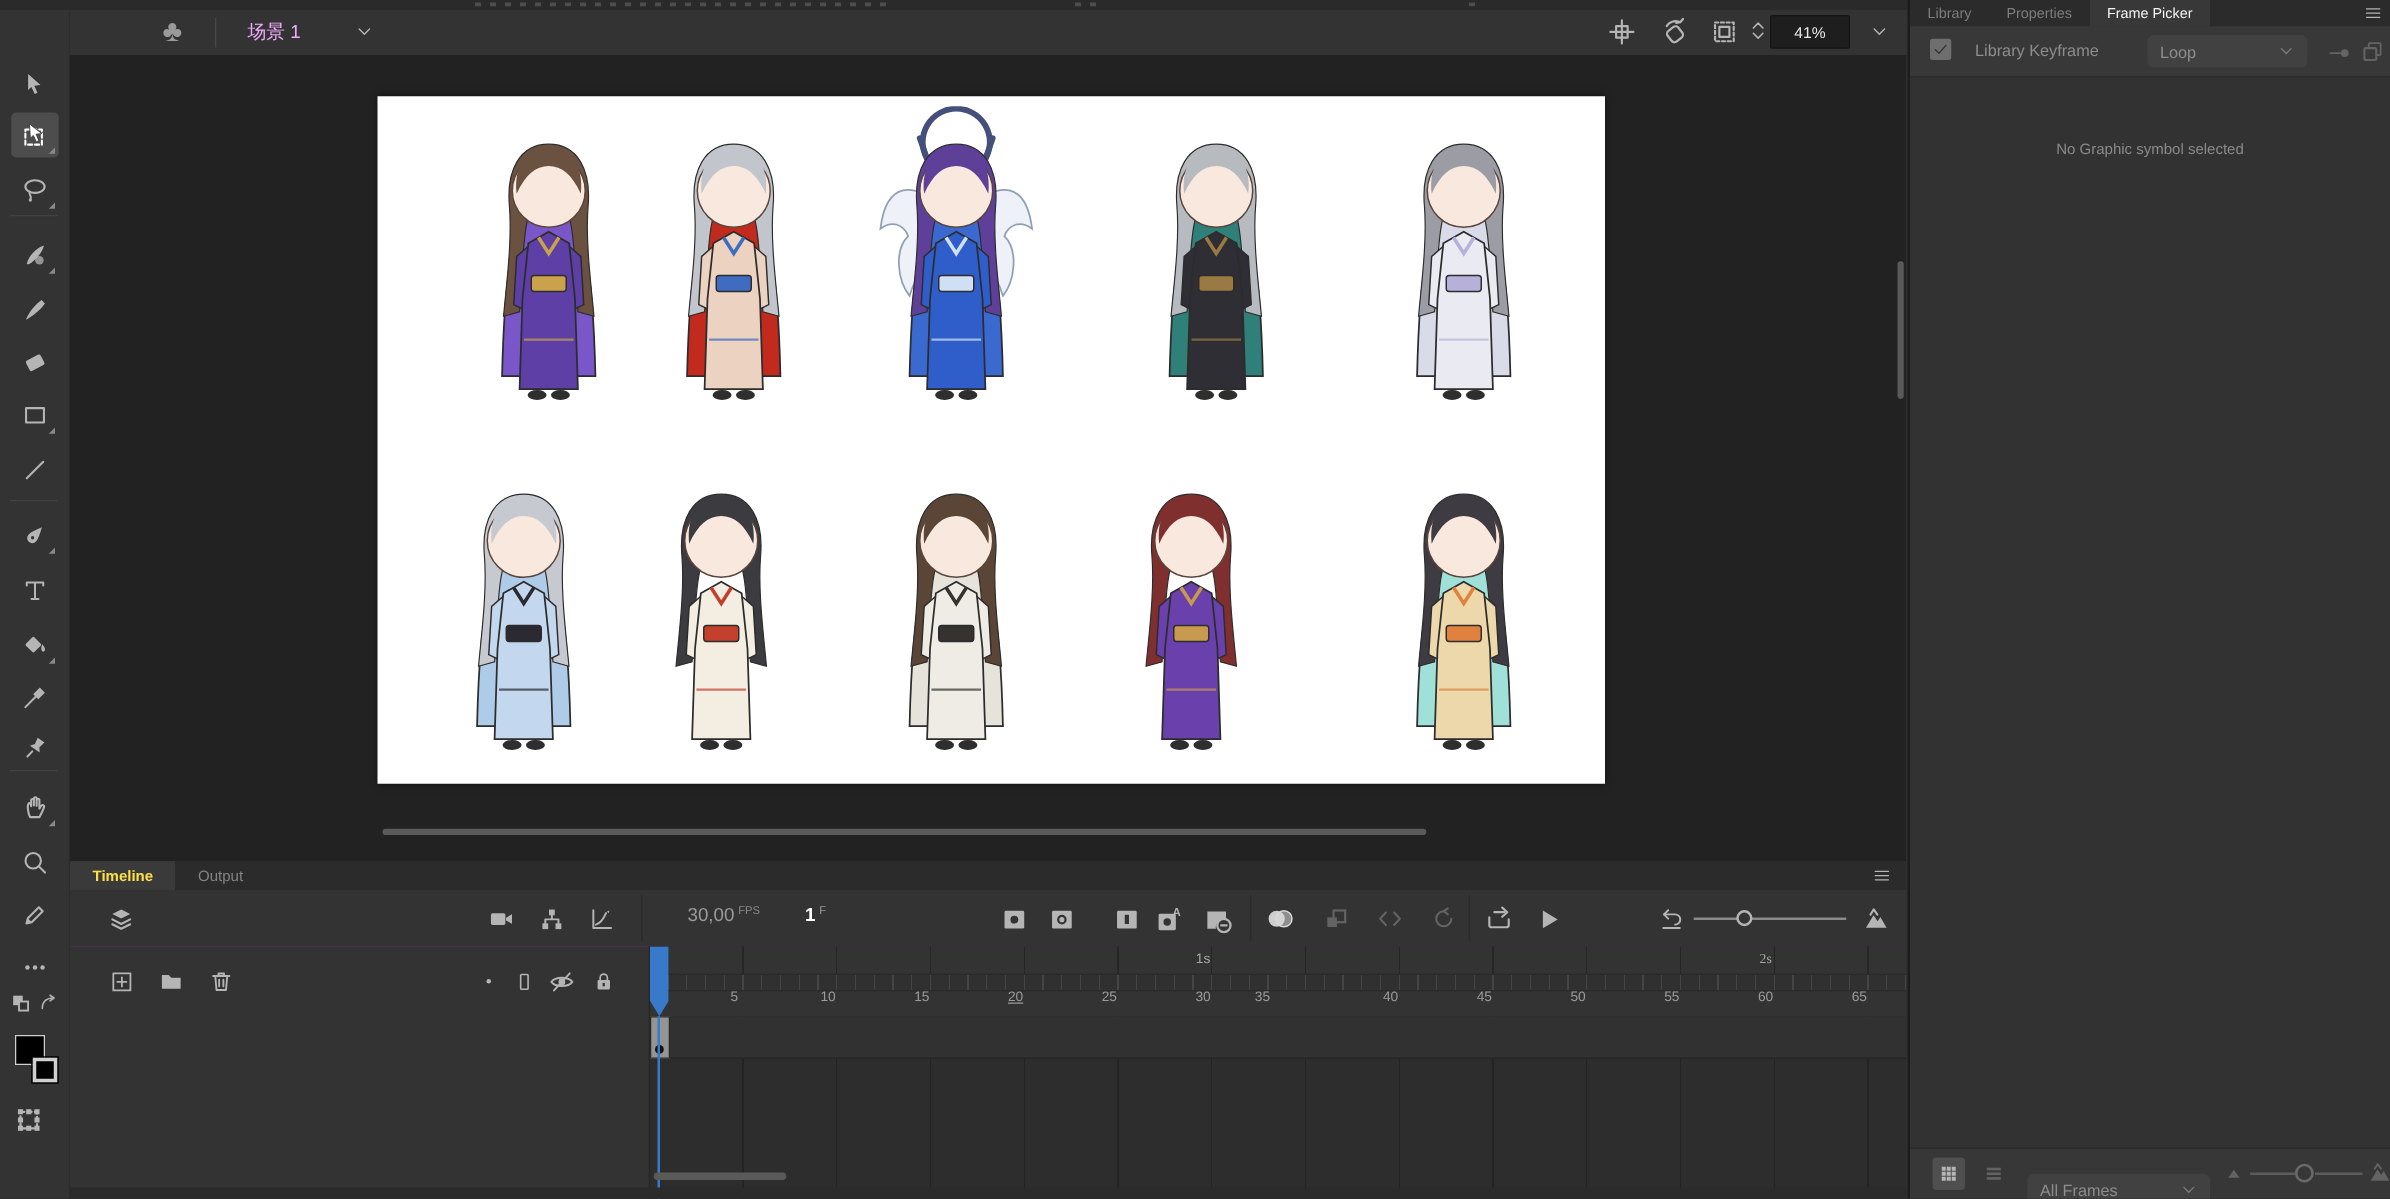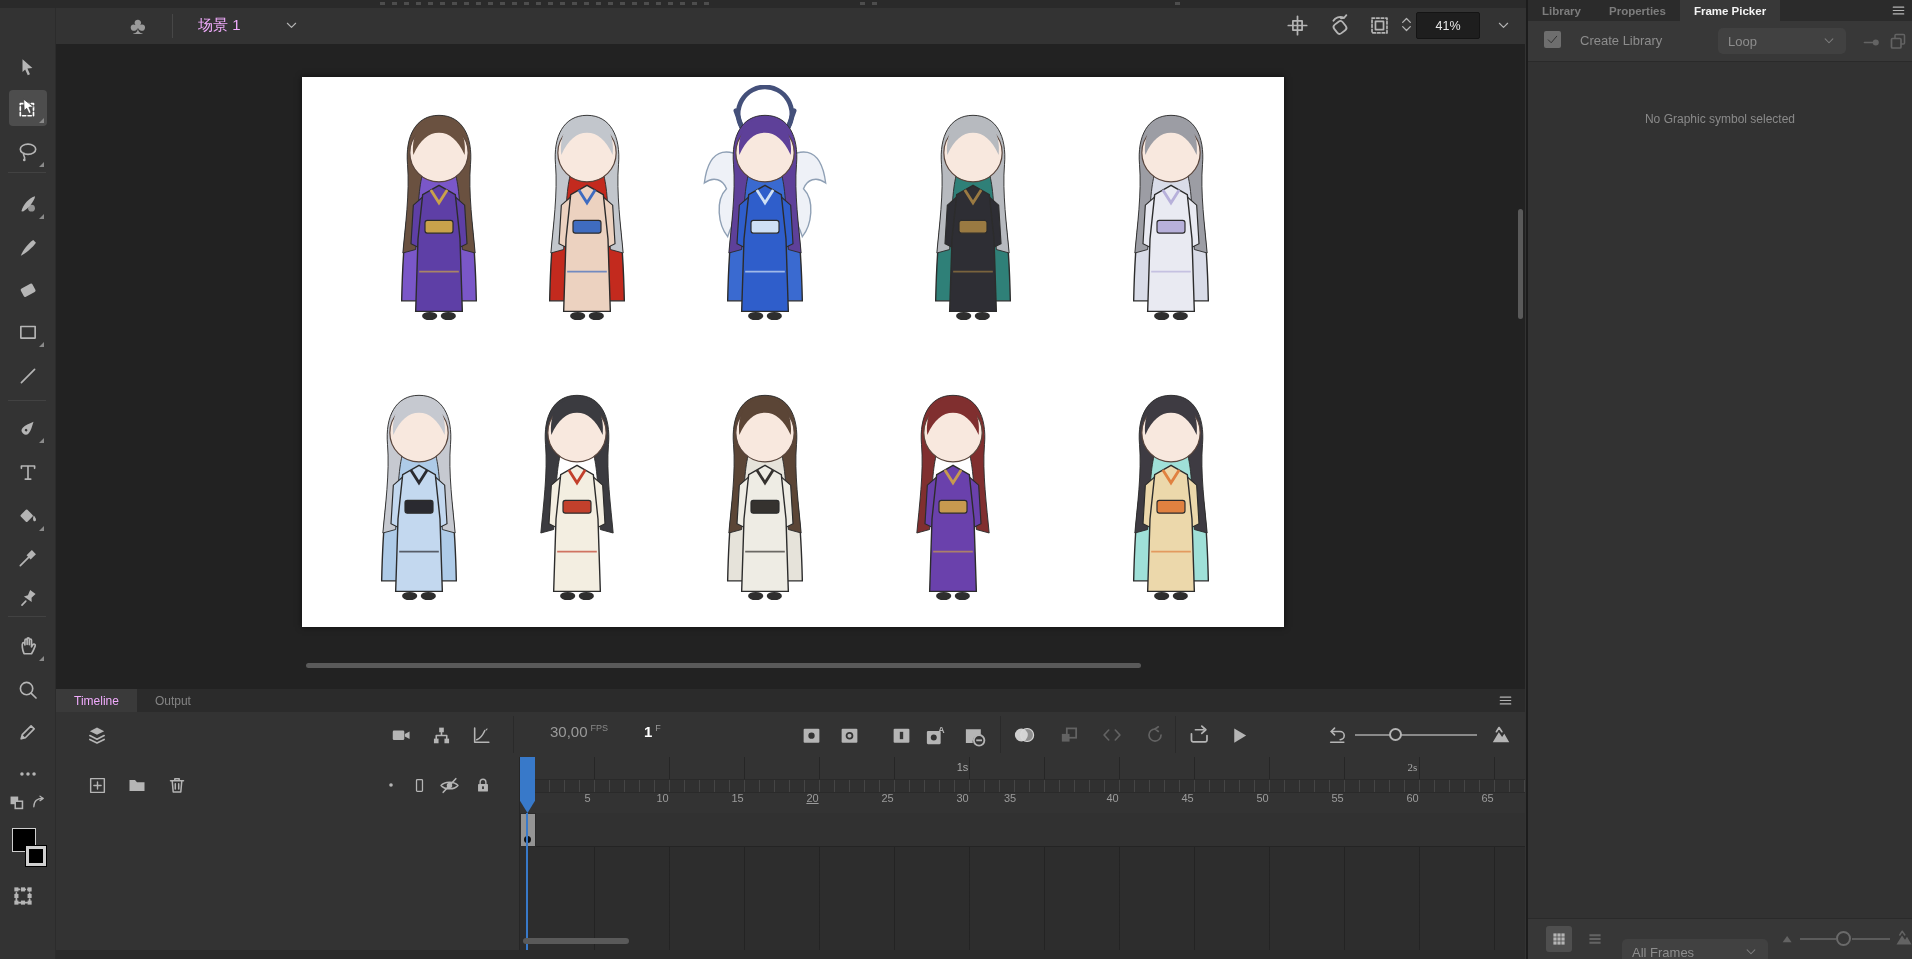--- a/index.html
+++ b/index.html
@@ -36,21 +36,21 @@
   .canvas-area{position:absolute;left:56px;top:44px;width:1469px;height:645px;background:#222;}
   .stage{position:absolute;left:246px;top:33px;width:982px;height:550px;background:#fff;box-shadow:0 0 6px rgba(0,0,0,.6);}
   .char{position:absolute;width:140px;height:245px;}
   .hscroll{position:absolute;left:250px;top:619px;width:835px;height:5px;background:#5a5a5a;border-radius:3px;}
   .vscroll{position:absolute;left:1462px;top:165px;width:5px;height:110px;background:#5a5a5a;border-radius:3px;}
 
   
   .timeline{position:absolute;left:56px;top:689px;width:1469px;height:270px;background:#333;}
   .tl-tabs{position:absolute;left:0;top:0;right:0;height:23px;background:#2b2b2b;display:flex;align-items:stretch;}
   .tl-tab{padding:0 18px;display:flex;align-items:center;font-size:12px;color:#848484;}
-  .tl-tab.active{background:#3a3a3a;color:#f0abfc;font-weight:normal;}
+  .tl-tab.active{background:#3a3a3a;color:#fde047;font-weight:bold;}
   .tl-burger{position:absolute;right:12px;top:4px;}
   .tl-toolbar{position:absolute;left:0;top:23px;right:0;height:45px;background:#333;border-bottom:1px solid #a21caf;}
   .tl-vsep{position:absolute;top:4px;width:1px;height:37px;background:#2a2a2a;}
   .fps{position:absolute;left:494px;top:11px;font-size:15px;color:#9a9a9a;}
   .fps sup,.curframe sup{font-size:9px;color:#8a8a8a;margin-left:3px;}
   .curframe{position:absolute;left:588px;top:11px;font-size:15px;color:#fff;font-weight:bold;}
   .tbtn{position:absolute;top:10px;width:26px;height:26px;display:flex;align-items:center;justify-content:center;}
   .tl-body{position:absolute;left:0;top:68px;right:0;bottom:0;}
   .tl-left{position:absolute;left:0;top:0;width:463px;bottom:0;background:#333;border-right:1px solid #262626;}
   .layer-toolbar{position:absolute;left:0;top:0;right:0;height:56px;}
@@ -72,21 +72,21 @@
   .keyframe-cell .dot{position:absolute;left:3px;bottom:3px;width:7px;height:7px;border-radius:50%;background:#111;}
   .playhead-head{position:absolute;left:0;top:0;width:15px;height:56px;background:#3879c9;
      clip-path:polygon(0 0,100% 0,100% 78%,50% 100%,0 78%);}
   .playhead-line{position:absolute;left:6px;top:56px;bottom:0;width:2px;background:#3879c9;}
   .tl-hscroll{position:absolute;left:467px;top:181px;width:106px;height:6px;background:#5a5a5a;border-radius:3px;}
   .tl-bottom{position:absolute;left:0;bottom:0;right:0;height:9px;background:#2b2b2b;}
 
   
   .rpanel{position:absolute;left:1526px;top:0;width:386px;height:959px;background:#323232;border-left:2px solid #1c1c1c;box-sizing:border-box;}
   .rp-tabs{position:absolute;left:0;top:0;right:0;height:21px;background:#2b2b2b;display:flex;}
-  .rp-tab{padding:0 14px;display:flex;align-items:center;font-size:11.5px;font-weight:bold;color:#7d7d7d;}
+  .rp-tab{padding:0 14px;display:flex;align-items:center;font-size:11.5px;font-weight:normal;color:#7d7d7d;}
   .rp-tab.active{background:#383838;color:#f4f4f4;}
   .rp-burger{position:absolute;right:6px;top:3px;}
   .rp-controls{position:absolute;left:0;top:21px;right:0;height:40px;background:#383838;border-bottom:1px solid #2a2a2a;}
   .checkbox{position:absolute;left:16px;top:10px;width:17px;height:17px;background:#6e6e6e;border-radius:2px;display:flex;align-items:center;justify-content:center;}
   .ck-label{position:absolute;left:52px;top:12px;font-size:13px;color:#8d8d8d;}
   .dropdown{background:#414141;border-radius:5px;color:#8d8d8d;font-size:13px;display:flex;align-items:center;justify-content:space-between;padding:0 10px;box-sizing:border-box;}
   .loop-dd{position:absolute;left:190px;top:7px;width:128px;height:26px;}
   .rp-empty{position:absolute;left:0;top:112px;width:100%;text-align:center;font-size:12px;color:#8a8a8a;}
   .rp-bottom{position:absolute;left:0;bottom:0;right:0;height:40px;background:#373737;border-top:1px solid #2a2a2a;}
   .view-btn{position:absolute;top:7px;width:26px;height:26px;border-radius:3px;display:flex;align-items:center;justify-content:center;}
@@ -731,21 +731,21 @@
     </div>
 
     <div class="rp-controls">
       <div class="checkbox">
         <span class="icon" style="color:#2e2e2e;">
             <svg viewBox="0 0 20 20" width="13" height="13">
               <path d="M3.5 10.5 L8 15 L16.5 5" fill="none" stroke="currentColor" stroke-width="1.5" stroke-linecap="round" stroke-linejoin="round"></path>
             </svg>
           </span>
       </div>
-      <span class="ck-label">Create Library</span>
+      <span class="ck-label">Library Keyframe</span>
       <div class="dropdown loop-dd">
         <span>Loop</span>
         <span class="icon" style="color:#7d7d7d;">
             <svg viewBox="0 0 20 20" width="14" height="14">
               <path d="M4.5 7 L10 12.5 L15.5 7" fill="none" stroke="currentColor" stroke-width="1.5" stroke-linecap="round" stroke-linejoin="round"></path>
             </svg>
           </span>
       </div>
       <span class="abs icon dim" style="left:334px;top:12px;">
           <svg viewBox="0 0 20 20" width="19" height="19">

